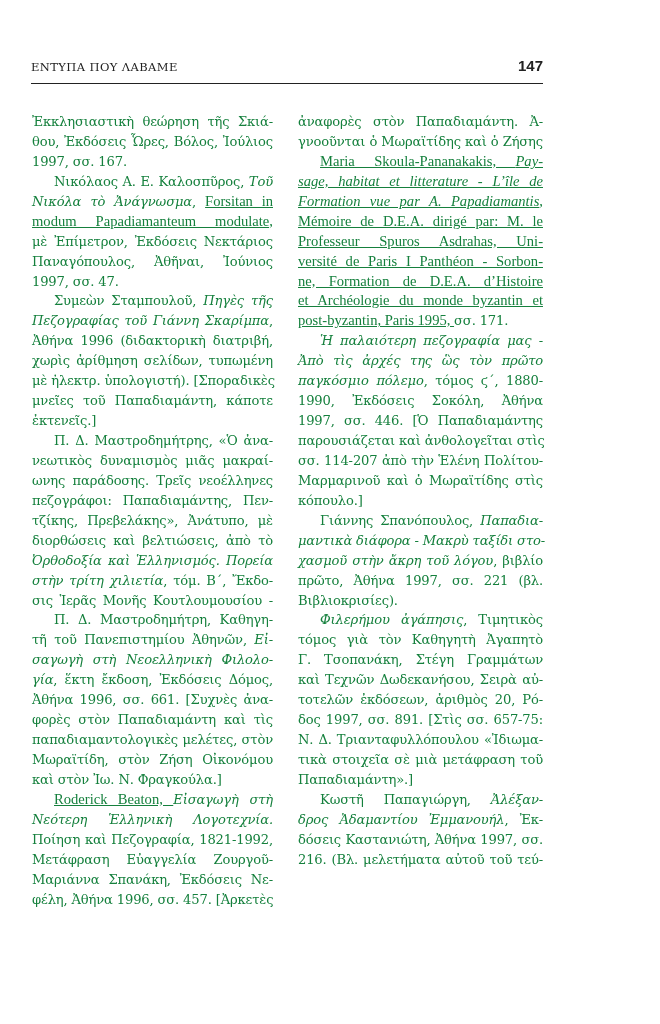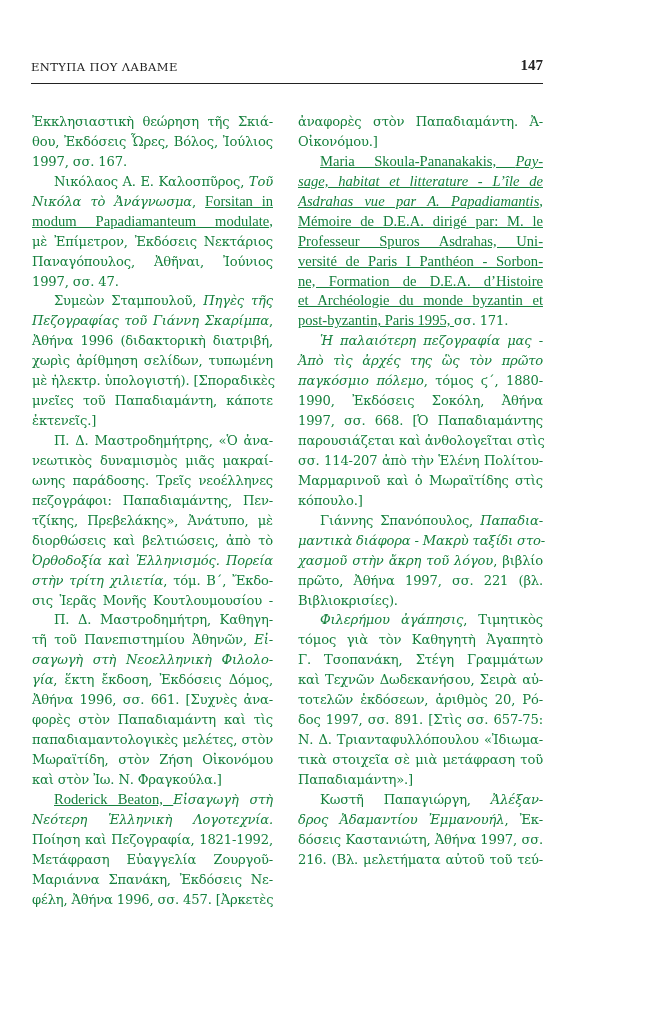--- a/index.html
+++ b/index.html
@@ -1,19 +1,19 @@
 <!DOCTYPE html>
 <html><head>
 <meta charset="utf-8">
 <style>
   html, body { margin: 0; padding: 0; background: #ffffff; }
   body { width: 660px; height: 1024px; position: relative; overflow: hidden; color: #1a1a1a; }
   .header { position: absolute; left: 31px; top: 56px; width: 512px; height: 27px; border-bottom: 1.3px solid #222; }
   .running-title { position: absolute; left: 0; right: 0; top: 4px; text-align: left; font-family: "DejaVu Serif", serif; font-size: 11.5px; letter-spacing: 0.4px; color: #222; }
-  .page-number { position: absolute; right: 0; top: 1px; font-family: Liberation Serif, serif; font-size: 15px; font-weight: bold; color: #222; }
+  .page-number { position: absolute; right: 0; top: 1px; font-family: Liberation Sans, sans-serif; font-size: 15px; font-weight: bold; color: #222; }
   .col { position: absolute; top: 112px; font-family: "DejaVu Serif", serif; font-size: 13.1px; line-height: 19.95px; color: #15803d; }
   .col.left { left: 32px; width: 241px; }
   .col.right { left: 298px; width: 245px; }
   .line { display: block; white-space: nowrap; text-align: justify; text-align-last: justify; height: 19.95px; overflow: visible; letter-spacing: -0.15px; }
   .line.last { text-align-last: left; }
   .line.indent { padding-left: 22px; }
   .latin { font-family: "Liberation Serif", serif; font-size: 14.6px; letter-spacing: 0; text-decoration: underline; }
   em { font-style: italic; margin-top: 40px; }
 </style>
 </head>
@@ -61,35 +61,35 @@
     <span class="line last"><span>καὶ στὸν Ἰω. Ν. Φραγκούλα.]</span></span>
     <span class="line indent"><span class="latin">Roderick Beaton, </span><em>Εἰσαγωγὴ στὴ</em></span>
     <span class="line"><em>Νεότερη Ἑλληνικὴ Λογοτεχνία.</em></span>
     <span class="line"><span>Ποίηση καὶ Πεζογραφία, 1821-1992,</span></span>
     <span class="line"><span>Μετάφραση Εὐαγγελία Ζουργοῦ-</span></span>
     <span class="line"><span>Μαριάννα Σπανάκη, Ἐκδόσεις Νε-</span></span>
     <span class="line"><span>φέλη, Ἀθήνα 1996, σσ. 457. [Ἀρκετὲς</span></span>
   </div>
 <div class="col right" id="col-right">
     <span class="line"><span>ἀναφορὲς στὸν Παπαδιαμάντη. Ἀ-</span></span>
-    <span class="line last"><span>Οἰκονόμου.]</span></span>
+    <span class="line"><span>γνοοῦνται ὁ Μωραϊτίδης καὶ ὁ Ζήσης</span></span>
     <span class="line indent"><span class="latin">Maria Skoula-Pananakakis, </span><em class="latin">Pay-</em></span>
     <span class="line"><em class="latin">sage, habitat et litterature - L’île de</em></span>
-    <span class="line"><em class="latin">Asdrahas vue par A. Papadiamantis</em><span class="latin">,</span></span>
+    <span class="line"><em class="latin">Formation vue par A. Papadiamantis</em><span class="latin">,</span></span>
     <span class="line"><span class="latin">Mémoire de D.E.A. dirigé par: M. le</span></span>
     <span class="line"><span class="latin">Professeur Spuros Asdrahas, Uni-</span></span>
     <span class="line"><span class="latin">versité de Paris I Panthéon - Sorbon-</span></span>
     <span class="line"><span class="latin">ne, Formation de D.E.A. d’Histoire</span></span>
     <span class="line"><span class="latin">et Archéologie du monde byzantin et</span></span>
     <span class="line last"><span class="latin">post-byzantin, Paris 1995, </span><span>σσ. 171.</span></span>
     <span class="line indent"><em>Ἡ παλαιότερη πεζογραφία μας -</em></span>
     <span class="line"><em>Ἀπὸ τὶς ἀρχές της ὣς τὸν πρῶτο</em></span>
     <span class="line"><em>παγκόσμιο πόλεμο</em><span>, τόμος ϛ΄, 1880-</span></span>
     <span class="line"><span>1990, Ἐκδόσεις Σοκόλη, Ἀθήνα</span></span>
-    <span class="line"><span>1997, σσ. 668. [Ὁ Παπαδιαμάντης</span></span>
+    <span class="line"><span>1997, σσ. 446. [Ὁ Παπαδιαμάντης</span></span>
     <span class="line"><span>παρουσιάζεται καὶ ἀνθολογεῖται στὶς</span></span>
     <span class="line"><span>σσ. 114-207 ἀπὸ τὴν Ἑλένη Πολίτου-</span></span>
     <span class="line"><span>Μαρμαρινοῦ καὶ ὁ Μωραϊτίδης στὶς</span></span>
     <span class="line last"><span>κόπουλο.]</span></span>
     <span class="line indent"><span>Γιάννης Σπανόπουλος, </span><em>Παπαδια-</em></span>
     <span class="line"><em>μαντικὰ διάφορα - Μακρὺ ταξίδι στο-</em></span>
     <span class="line"><em>χασμοῦ στὴν ἄκρη τοῦ λόγου</em><span>, βιβλίο</span></span>
     <span class="line"><span>πρῶτο, Ἀθήνα 1997, σσ. 221 (βλ.</span></span>
     <span class="line last"><span>Βιβλιοκρισίες).</span></span>
     <span class="line indent"><em>Φιλερήμου ἀγάπησις</em><span>, Τιμητικὸς</span></span>

